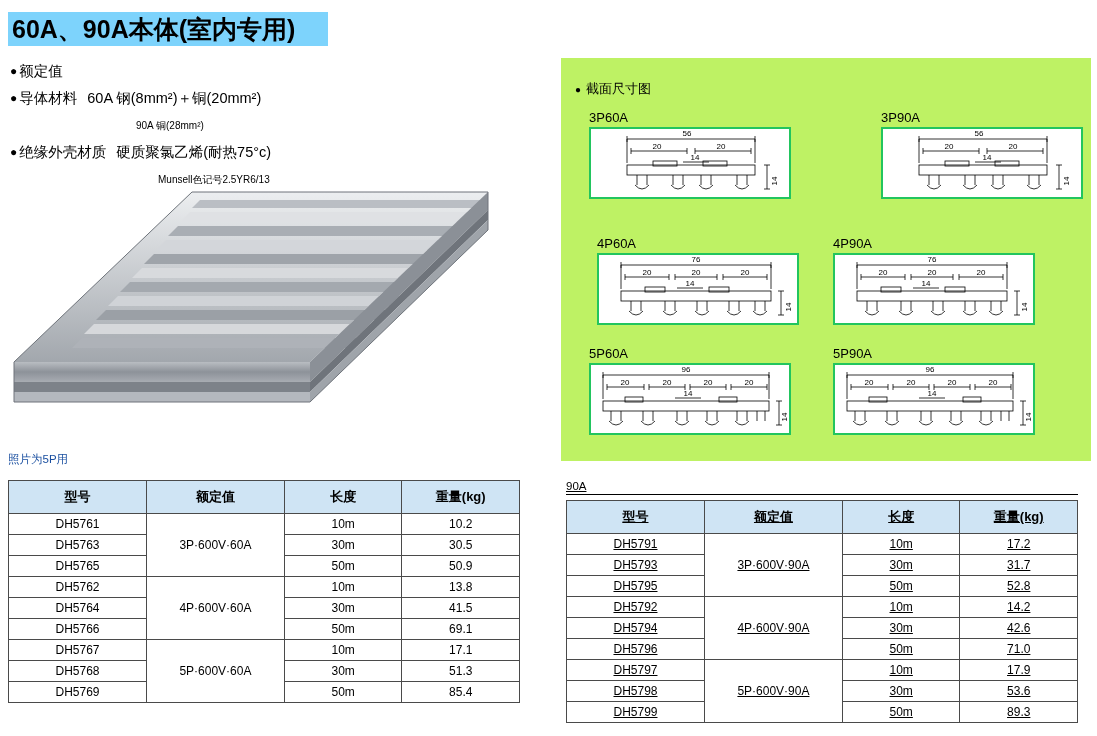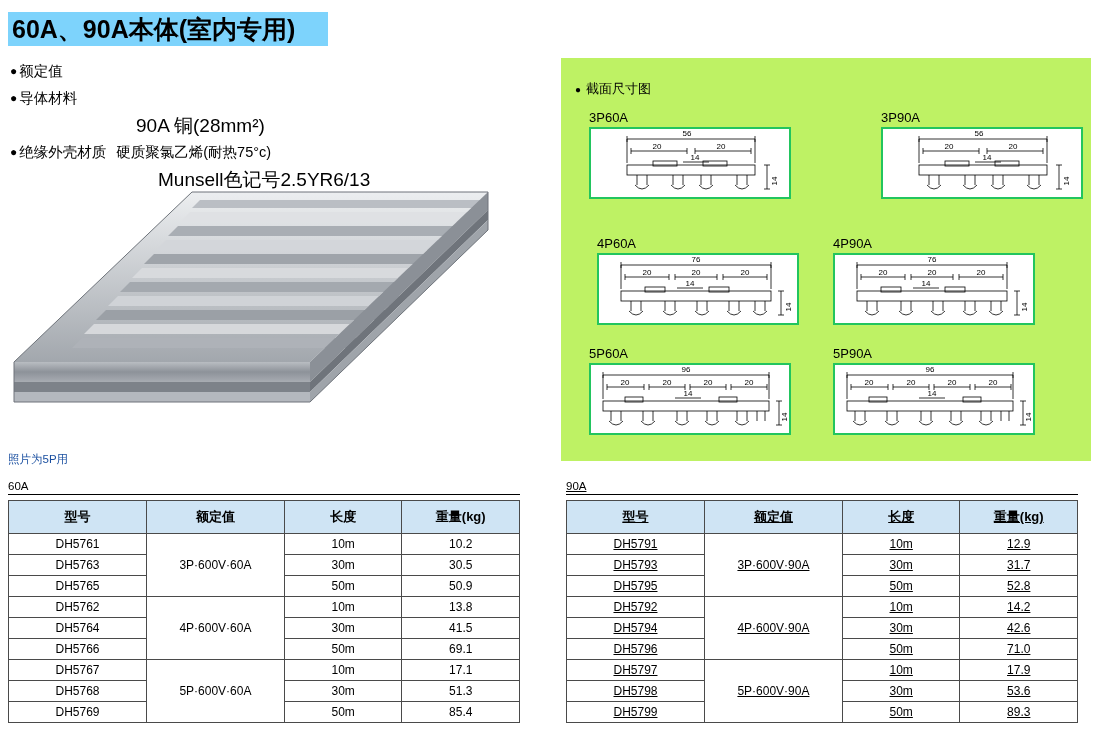--- a/index.html
+++ b/index.html
@@ -46,21 +46,21 @@
     white-space: nowrap;
   }
   .bullet {
     font-size: 12px;
     line-height: 27px;
     margin-right: 2px;
   }
   .spec-label { font-weight: normal; }
   .spec-value { margin-left: 10px; }
   .spec-sub {
-    font-size: 19px;
+    font-size: 10px;
     line-height: 27px;
     white-space: nowrap;
   }
 
   
   #photo {
     position: absolute;
     left: 4px; top: 186px;
     width: 500px; height: 250px;
   }
@@ -142,20 +142,21 @@
 <div id="spec-list">
 
   <div class="spec-row">
     <span class="bullet">●</span>
     <span class="spec-label">额定值</span>
   </div>
 
   <div class="spec-row">
     <span class="bullet">●</span>
     <span class="spec-label">导体材料</span>
+    <span class="spec-value">60A 钢(8mm²)＋铜(20mm²)</span>
   </div>
   <div class="spec-sub" style="padding-left:126px;">90A 铜(28mm²)</div>
 
   <div class="spec-row">
     <span class="bullet">●</span>
     <span class="spec-label">绝缘外壳材质</span>
     <span class="spec-value">硬质聚氯乙烯(耐热75°c)</span>
   </div>
   <div class="spec-sub" style="padding-left:148px;">Munsell色记号2.5YR6/13</div>
 </div>
@@ -418,21 +419,20 @@
         <text x="117" y="20" font-size="8" text-anchor="middle" font-family="Liberation Sans, sans-serif">20</text>
         <text x="158" y="20" font-size="8" text-anchor="middle" font-family="Liberation Sans, sans-serif">20</text>
         <text x="97" y="31" font-size="8" text-anchor="middle" font-family="Liberation Sans, sans-serif">14</text>
         <text x="196" y="52" font-size="8" text-anchor="middle" font-family="Liberation Sans, sans-serif" transform="rotate(-90 196 52)">14</text>
       </svg>
     </div>
   </div>
 </div>
 
 <div class="table-wrap" style="left:8px; top:480px; width:512px;">
-  <div class="table-tag">60A</div>
   <table class="spec-table">
     <thead>
       <tr>
         <th class="col-model">型号</th>
         <th class="col-rating">额定值</th>
         <th class="col-length">长度</th>
         <th class="col-weight">重量(kg)</th>
       </tr>
     </thead>
     <tbody>
@@ -499,21 +499,21 @@
         <th class="col-rating">额定值</th>
         <th class="col-length">长度</th>
         <th class="col-weight">重量(kg)</th>
       </tr>
     </thead>
     <tbody>
       <tr>
         <td>DH5791</td>
         <td rowspan="3">3P·600V·90A</td>
         <td>10m</td>
-        <td>12.9</td>
+        <td>17.2</td>
       </tr>
       <tr>
         <td>DH5793</td>
         <td>30m</td>
         <td>31.7</td>
       </tr>
       <tr>
         <td>DH5795</td>
         <td>50m</td>
         <td>52.8</td>

